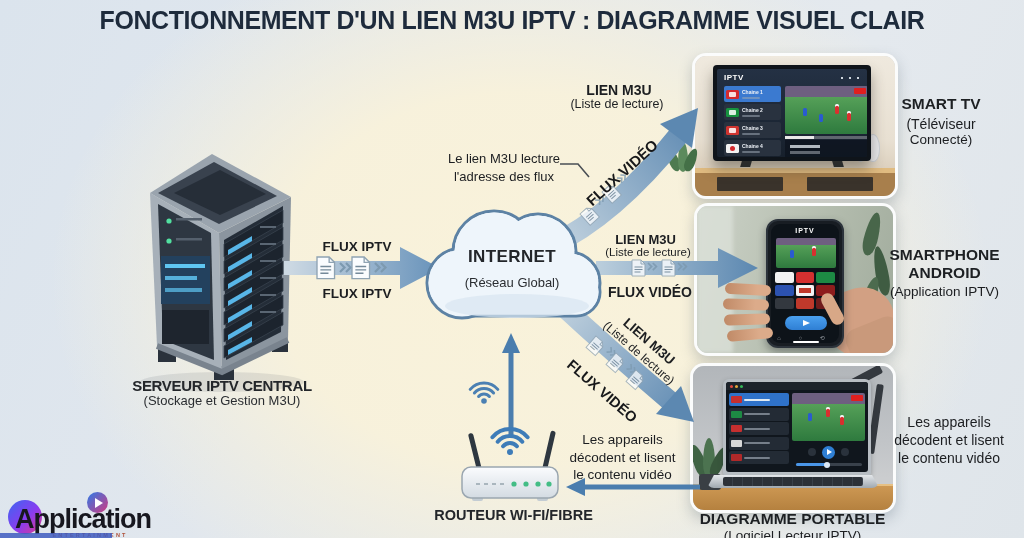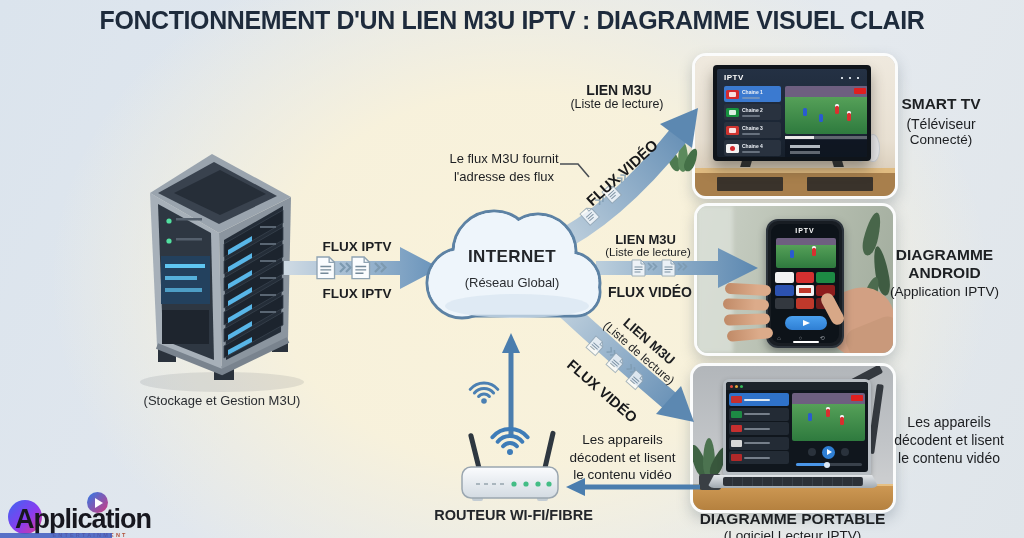--- a/index.html
+++ b/index.html
@@ -466,27 +466,28 @@
           <circle cx="526" cy="484" r="2.6"></circle>
         <circle cx="538" cy="484" r="2.6"></circle>
           <circle cx="549" cy="484" r="2.6"></circle>
       </g>
     </g>
   </svg>
 
   <div class="lbl b" style="left:307px;top:239px;width:100px;font-size:13.5px">FLUX IPTV</div>
   <div class="lbl b" style="left:307px;top:286px;width:100px;font-size:13.5px">FLUX IPTV</div>
 
+  <div class="lbl b" style="left:132px;top:377px;width:180px;font-size:15px;letter-spacing:-.3px;color:#23262a">SERVEUR IPTV CENTRAL</div>
   <div class="lbl" style="left:132px;top:394px;width:180px;font-size:13px;color:#2a2d31">(Stockage et Gestion M3U)</div>
 
   <div class="lbl b" style="left:442px;top:247px;width:140px;font-size:17px;letter-spacing:.4px;color:#23262a">INTERNET</div>
   <div class="lbl" style="left:432px;top:276px;width:160px;font-size:13px;color:#2a2d31">(Réseau Global)</div>
 
   <div class="lbl" style="left:440px;top:150px;width:128px;font-size:13px;line-height:1.35">
-    <div>Le flux M3U fournit</div>
+    <div>Le lien M3U lecture</div>
     <div>l'adresse des flux</div>
   </div>
 
   <div class="lbl b" style="left:564px;top:82px;width:110px;font-size:14px">LIEN M3U</div>
   <div class="lbl" style="left:552px;top:97px;width:130px;font-size:12.5px">(Liste de lecture)</div>
   <div class="lbl b rot" style="left:567px;top:164px;width:110px;font-size:15px;transform:rotate(-42deg);color:#17181a">FLUX VIDÉO</div>
 
   <div class="lbl b" style="left:593px;top:233px;width:105px;font-size:13px">LIEN M3U</div>
   <div class="lbl" style="left:588px;top:246px;width:120px;font-size:11.5px">(Liste de lecture)</div>
   <div class="lbl b" style="left:591px;top:284px;width:118px;font-size:14px">FLUX VIDÉO</div>
@@ -504,21 +505,21 @@
   </div>
   <div class="lbl b" style="left:426px;top:507px;width:175px;font-size:14.5px;color:#23262a">ROUTEUR WI-FI/FIBRE</div>
 
   <div class="lbl" style="left:880px;top:95px;width:122px">
     <div class="b" style="font-size:15.5px;color:#1d2023">SMART TV</div>
     <div style="font-size:14px;margin-top:3px">(Téléviseur</div>
     <div style="font-size:13.5px">Connecté)</div>
   </div>
 
   <div class="lbl" style="left:877px;top:246px;width:135px">
-    <div class="b" style="font-size:15.5px;color:#1d2023">DIAGRAMME</div>
+    <div class="b" style="font-size:15.5px;color:#1d2023">SMARTPHONE</div>
     <div class="b" style="font-size:15.5px;color:#1d2023">ANDROID</div>
     <div style="font-size:13.5px;margin-top:2px">(Application IPTV)</div>
   </div>
 
   <div class="lbl" style="left:883px;top:413px;width:132px;font-size:14px;line-height:1.3">
     <div>Les appareils</div>
     <div>décodent et lisent</div>
     <div>le contenu vidéo</div>
   </div>
   <div class="lbl b" style="left:690px;top:510px;width:205px;font-size:15.5px;color:#1d2023">DIAGRAMME PORTABLE</div>

